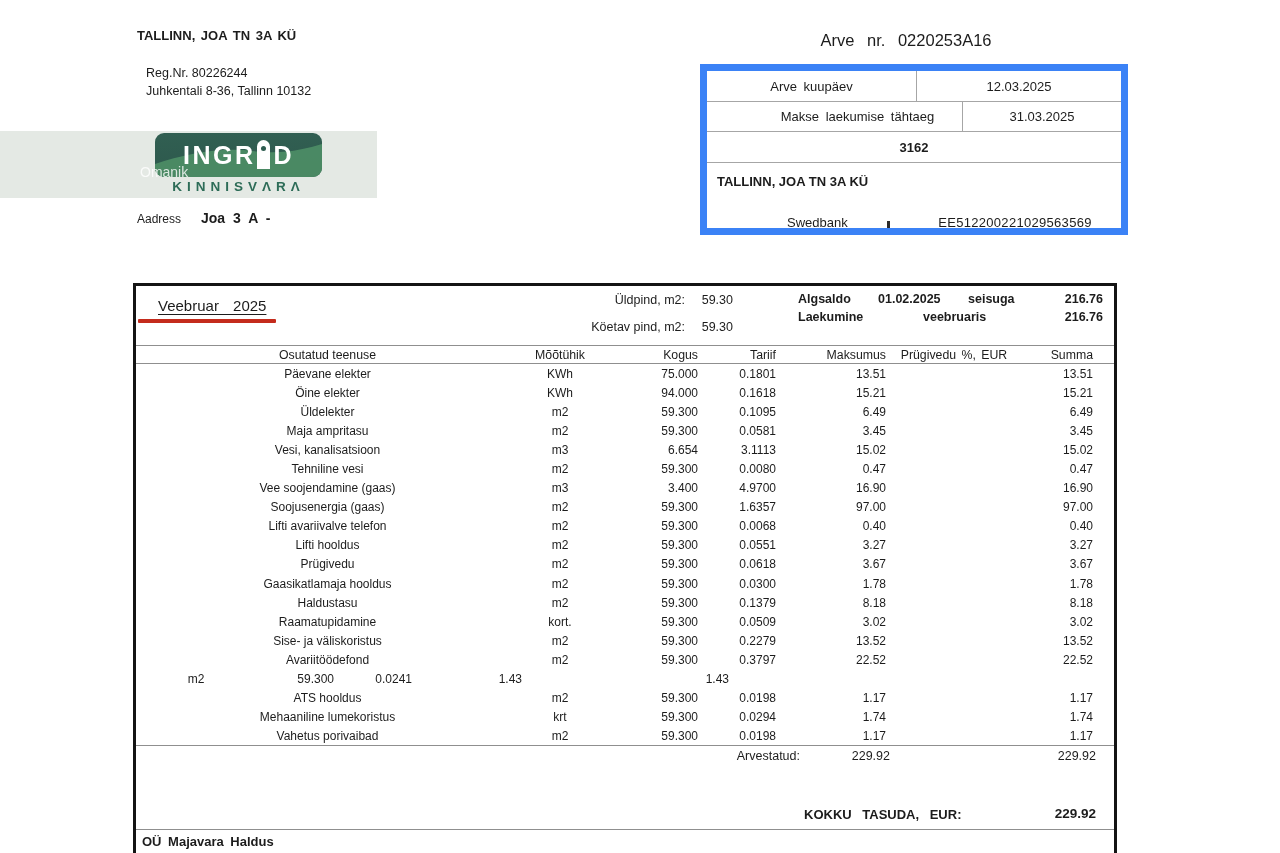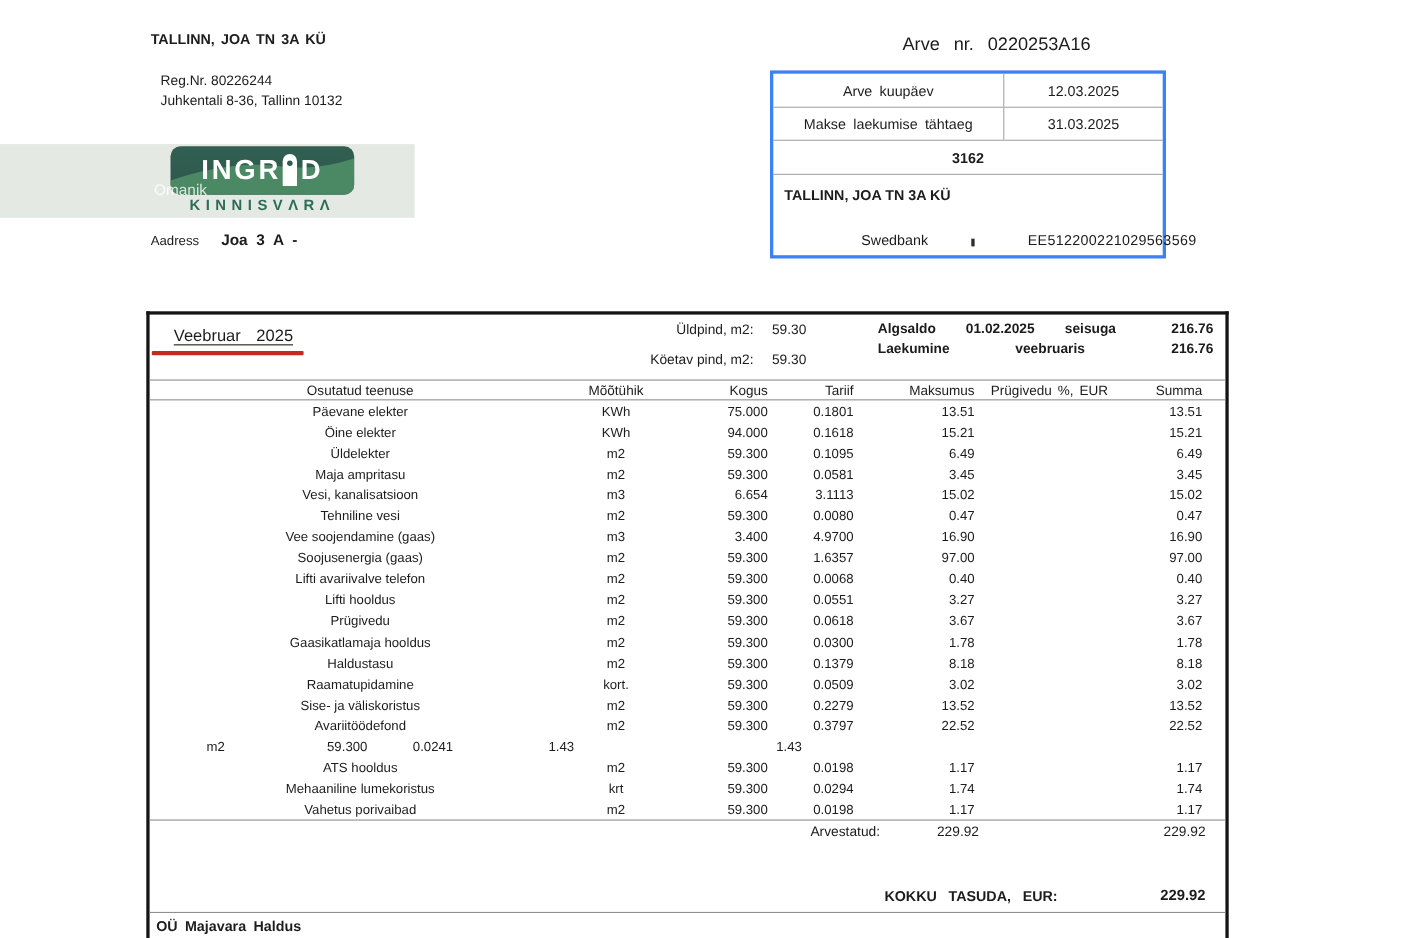--- a/index.html
+++ b/index.html
@@ -29,28 +29,28 @@
   .logo-sub{margin-top:2px;text-align:center;font-size:13.5px;font-weight:700;letter-spacing:5px;
             color:var(--logo-text,#2d6c57);white-space:nowrap;}
 
   
   .aadress{position:absolute;left:137px;top:210px;font-size:12px;}
   .aadress b{font-size:14px;margin-left:20px;word-spacing:4px;}
 
   
   .inv-title{position:absolute;left:700px;top:31px;width:412px;text-align:center;
              font-size:16.5px;word-spacing:8px;}
-  .inv-table{position:absolute;left:700px;top:64px;width:360px;height:171px;
-             border:3px solid #3b82f6;box-sizing:border-box;}
+  .inv-table{position:absolute;left:700px;top:64px;width:428px;height:171px;
+             border:7px solid #3b82f6;box-sizing:border-box;}
   .inv-row{display:flex;border-bottom:1px solid #a6a6a6;box-sizing:border-box;}
   .inv-row .cell{display:flex;align-items:center;justify-content:center;font-size:13px;box-sizing:border-box;}
   .inv-row .l{width:210px;border-right:1px solid #a6a6a6;word-spacing:3px;}
   .inv-row .r{flex:1;}
   .inv-row.r1{height:31px;}
-  .inv-row.r2{height:30px;}
+  .inv-row.r2{height:30px;padding-left:46px;}
   .inv-row.r3{height:31px;font-weight:700;}
   .inv-recipient{height:50px;padding:11px 0 0 10px;font-size:13px;font-weight:700;box-sizing:border-box;}
   .inv-bank{position:relative;height:24px;font-size:13px;}
   .bank-name{position:absolute;left:80px;top:2px;}
   .bank-tick{position:absolute;left:180px;top:8px;width:3px;height:7px;background:#2b2b2b;}
   .bank-iban{position:absolute;left:210px;top:2px;width:196px;text-align:center;letter-spacing:.3px;}
 
   
   .main-table{position:absolute;left:133px;top:283px;width:984px;height:570px;
               border:3px solid #141414;border-bottom:none;box-sizing:border-box;font-size:12px;}

